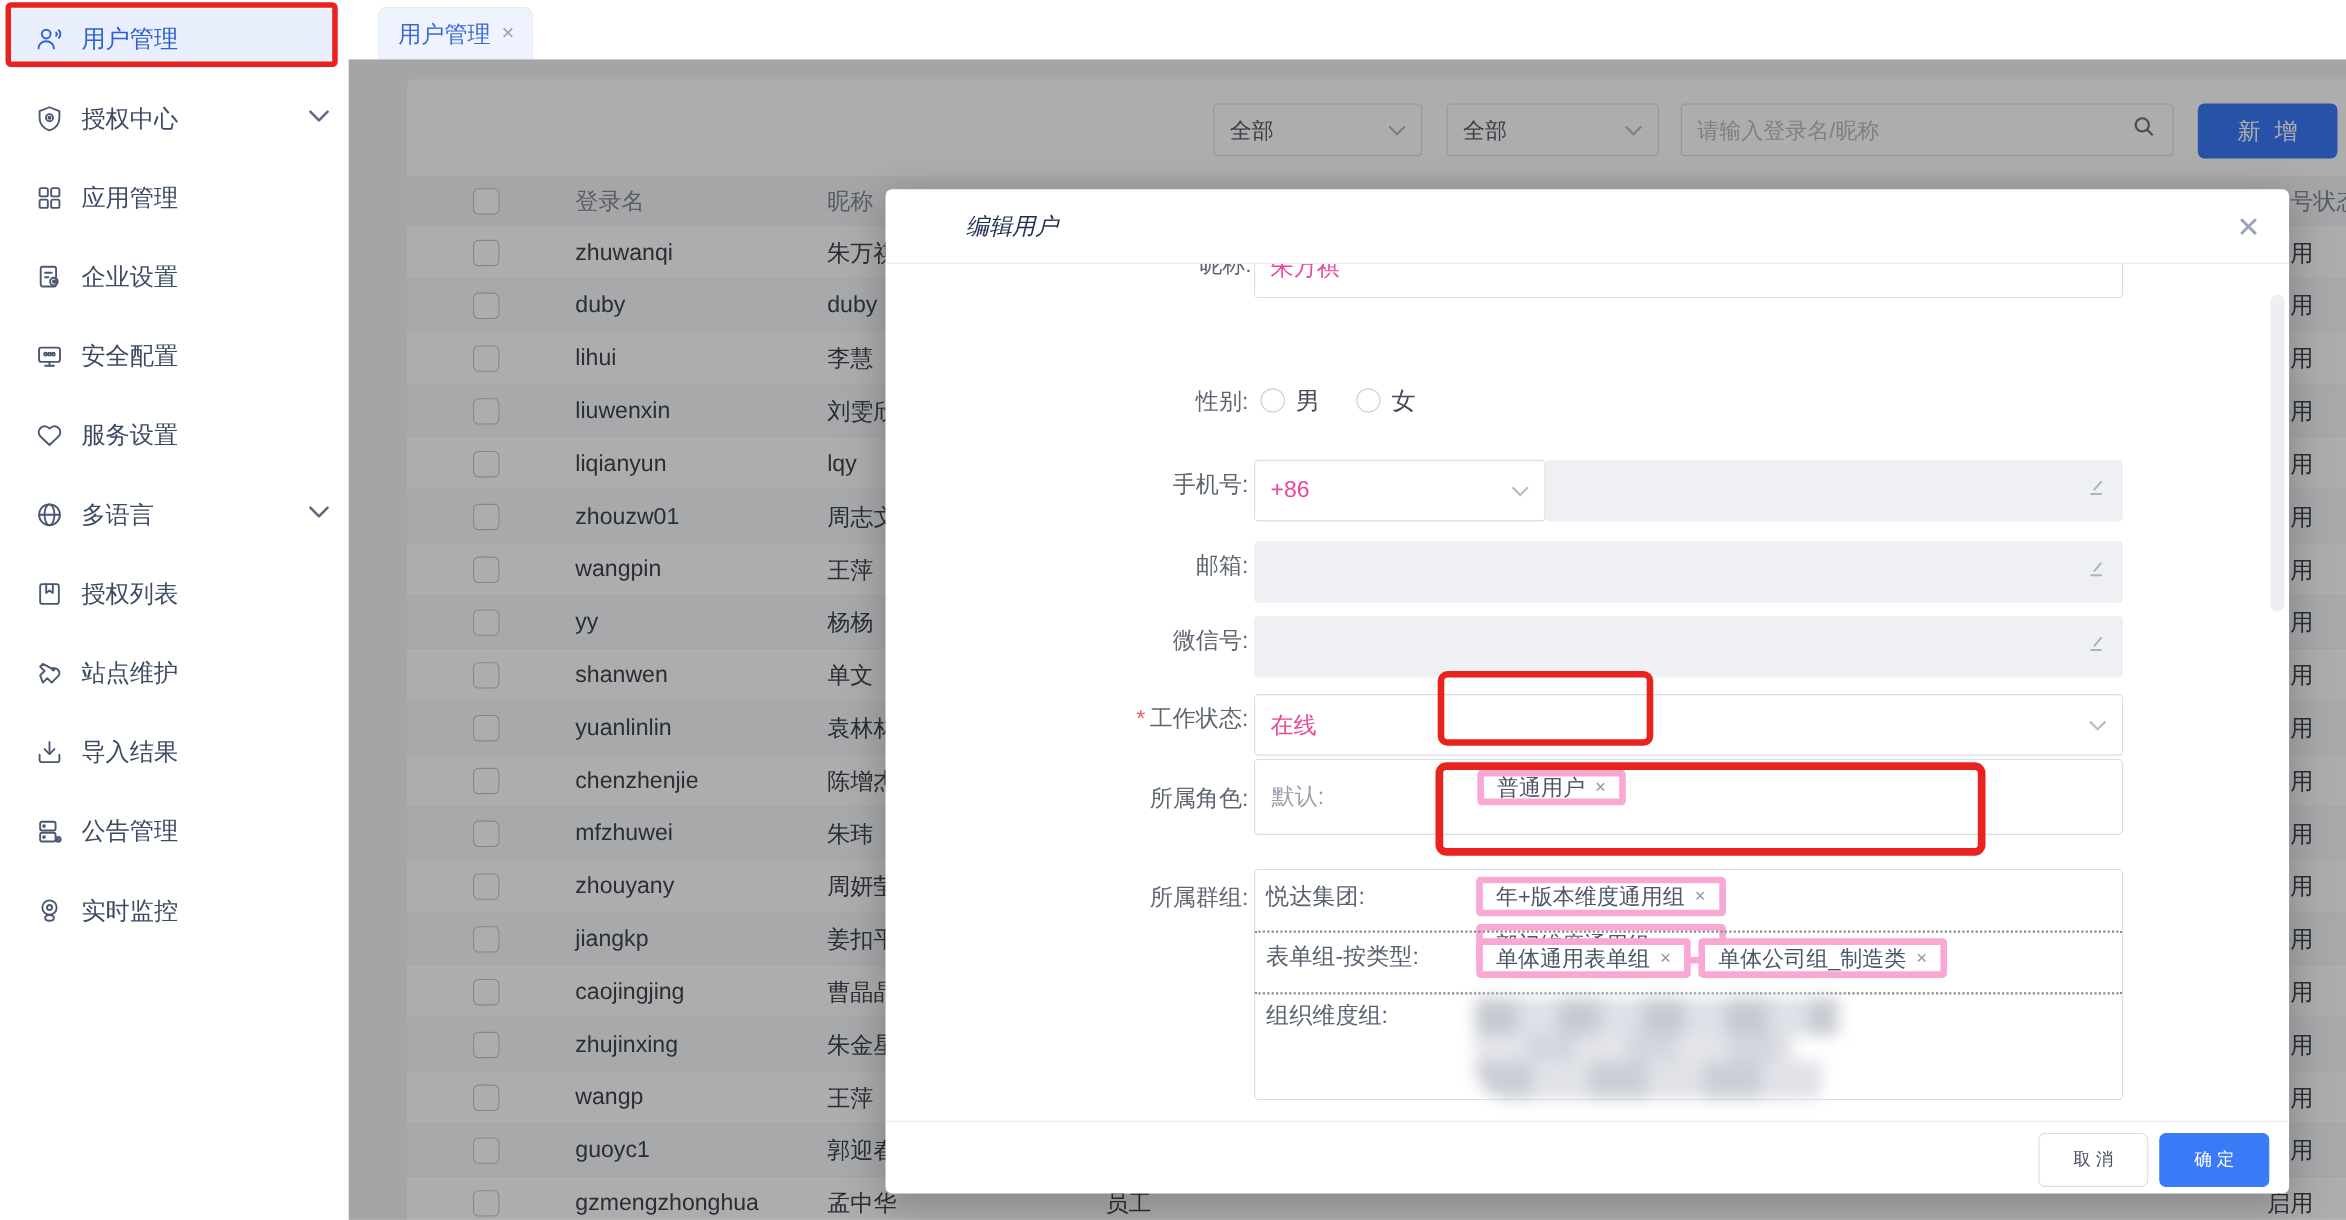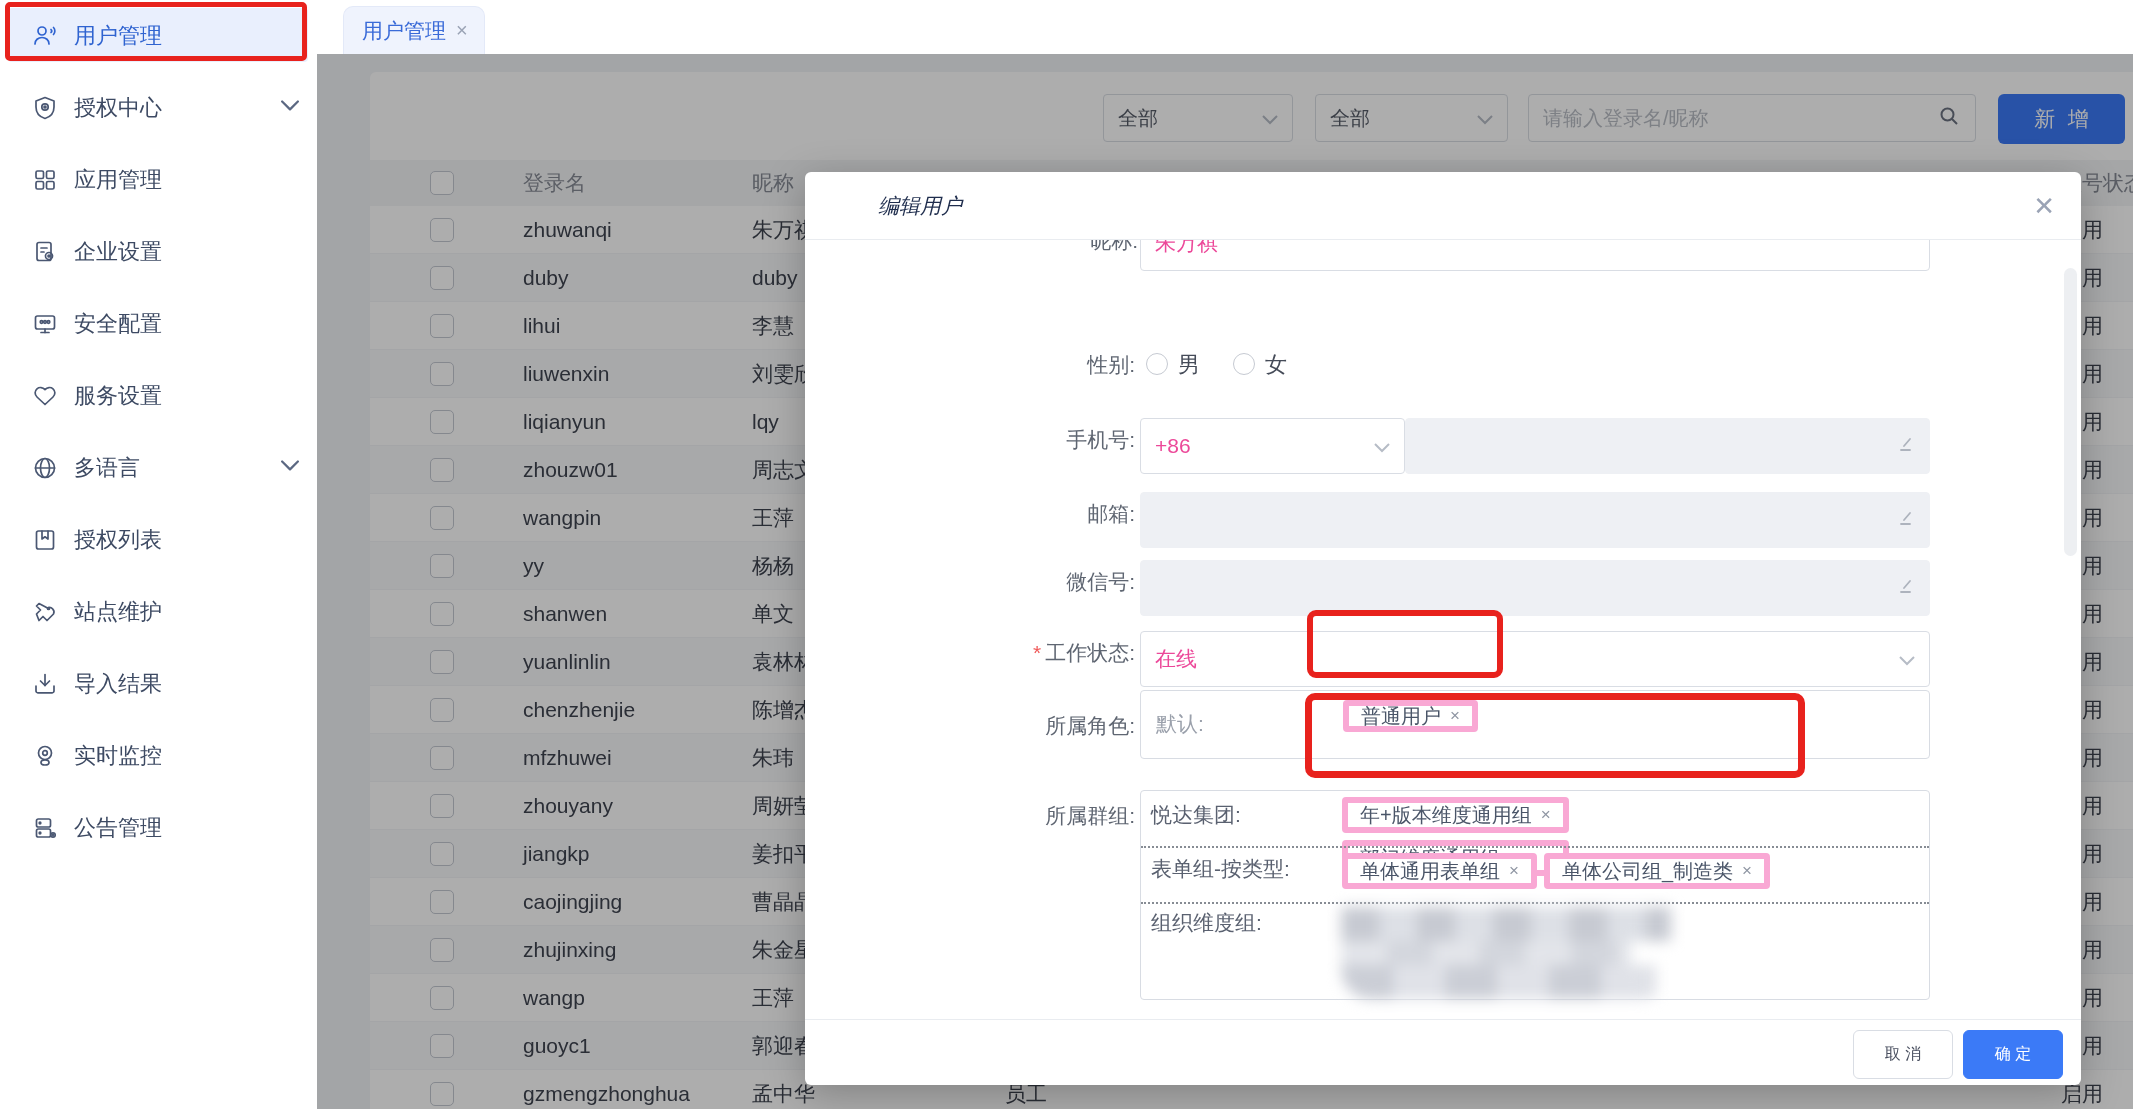--- a/index.html
+++ b/index.html
@@ -224,41 +224,41 @@
             <path d="M4 15v5a1.8 1.8 0 0 0 1.8 1.8h14.4A1.8 1.8 0 0 0 22 20v-5"></path>
           </svg>
         </span>
         <span class="lab">导入结果</span>
 
       </div>
 
       <div class="side-item">
         <span class="icon">
           <svg viewBox="0 0 26 26">
-            <circle cx="13" cy="10" r="6.5"></circle>
-            <circle cx="13" cy="10" r="2.3"></circle>
-            <path d="M9 19.5c0-1.5 1.8-2.7 4-2.7s4 1.2 4 2.7-1.8 2.5-4 2.5-4-1-4-2.5z"></path>
-          </svg>
-        </span>
-        <span class="lab">实时监控</span>
-
-      </div>
-
-      <div class="side-item">
-        <span class="icon">
-          <svg viewBox="0 0 26 26">
             <rect x="4.5" y="4" width="14" height="8" rx="1.8"></rect>
             <rect x="4.5" y="14" width="14" height="8" rx="1.8"></rect>
             <circle cx="8" cy="8" r=".8"></circle>
             <circle cx="8" cy="18" r=".8"></circle>
             <circle cx="21" cy="20" r="2.2"></circle>
             <circle cx="21" cy="20" r=".6"></circle>
           </svg>
         </span>
         <span class="lab">公告管理</span>
+
+      </div>
+
+      <div class="side-item">
+        <span class="icon">
+          <svg viewBox="0 0 26 26">
+            <circle cx="13" cy="10" r="6.5"></circle>
+            <circle cx="13" cy="10" r="2.3"></circle>
+            <path d="M9 19.5c0-1.5 1.8-2.7 4-2.7s4 1.2 4 2.7-1.8 2.5-4 2.5-4-1-4-2.5z"></path>
+          </svg>
+        </span>
+        <span class="lab">实时监控</span>
 
       </div>
 
   </nav>
 
   <div class="tabbar">
     <div class="tab">
       <span>用户管理</span>
       <span class="tab-close">×</span>
     </div>

